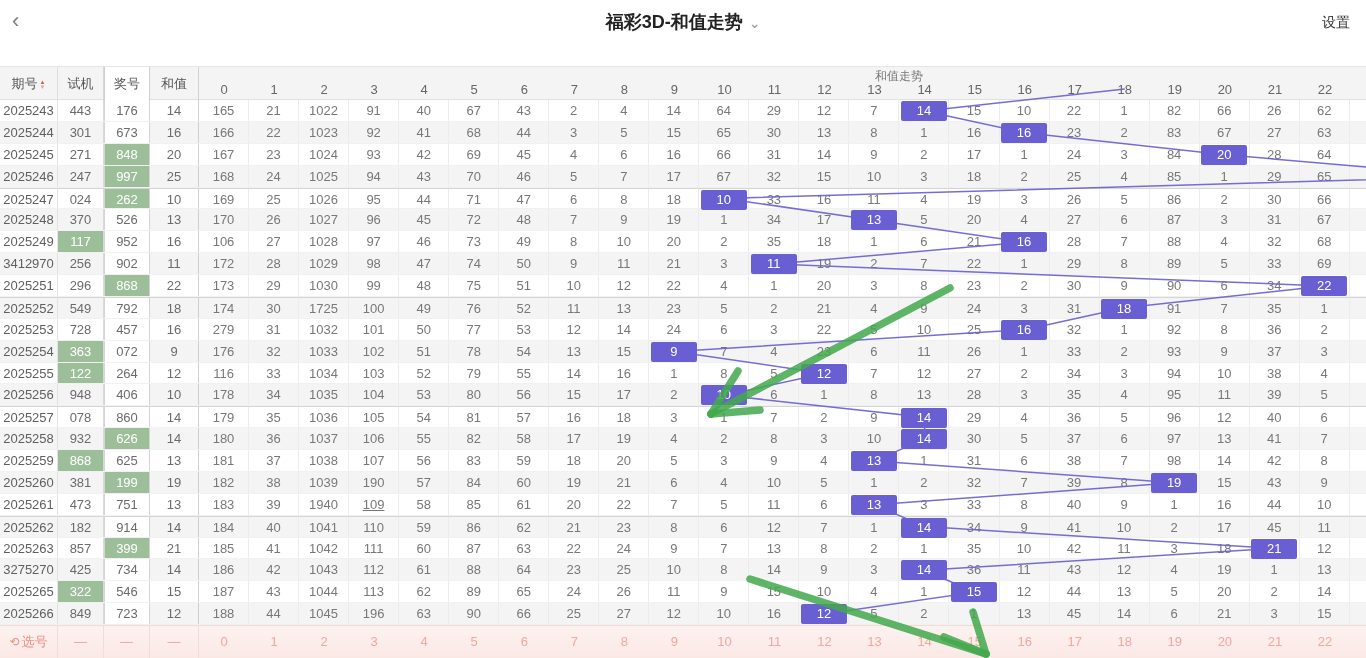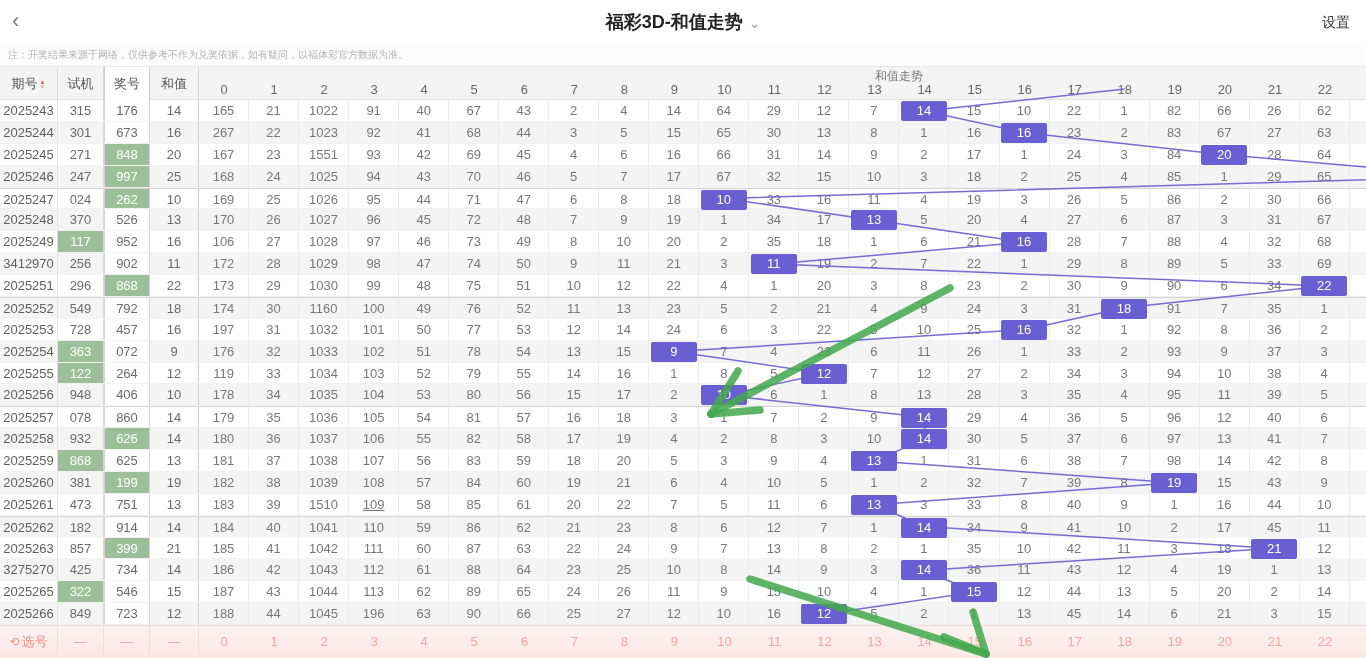--- a/index.html
+++ b/index.html
@@ -67,21 +67,20 @@
 <div id="app">
 
   <div id="topbar">
     <span id="back">‹</span>
     <div id="titlewrap">
       <span id="title">福彩3D-和值走势</span><span id="titlechev">⌄</span>
     </div>
     <span id="settings">设置</span>
   </div>
 
-  <div id="note">注：开奖结果来源于网络，仅供参考不作为兑奖依据，如有疑问，以福体彩官方数据为准。</div>
 
   <div id="thead">
     <div class="hcell" id="h-issue"><span>期号</span><span id="sorticon"><span class="up">▲</span><span class="dn">▼</span></span></div>
     <div class="hcell" id="h-shiji">试机</div>
     <div class="hcell" id="h-prize">奖号</div>
     <div class="hcell" id="h-sum">和值</div>
     <div id="span-header">和值走势</div>
     <div id="trend-head-nums">
         <div class="thnum" style="left: 199px; width: 50.0435px;">0</div>
         <div class="thnum" style="left: 249.043px; width: 50.0435px;">1</div>
@@ -105,21 +104,21 @@
         <div class="thnum" style="left: 1149.83px; width: 50.0435px;">19</div>
         <div class="thnum" style="left: 1199.87px; width: 50.0435px;">20</div>
         <div class="thnum" style="left: 1249.91px; width: 50.0435px;">21</div>
         <div class="thnum" style="left: 1299.96px; width: 50.0435px;">22</div>
       </div>
   </div>
 
   <div id="tbody">
       <div class="row">
         <div class="cell c-issue">2025243</div>
-        <div class="cell c-shiji">315</div>
+        <div class="cell c-shiji">443</div>
         <div class="cell c-prize">176</div>
         <div class="cell c-sum">14</div>
         <div class="cell c-trend" style="width: 50.0435px;">165</div>
         <div class="cell c-trend" style="width: 50.0435px;">21</div>
         <div class="cell c-trend" style="width: 50.0435px;">1022</div>
         <div class="cell c-trend" style="width: 50.0435px;">91</div>
         <div class="cell c-trend" style="width: 50.0435px;">40</div>
         <div class="cell c-trend" style="width: 50.0435px;">67</div>
         <div class="cell c-trend" style="width: 50.0435px;">43</div>
         <div class="cell c-trend" style="width: 50.0435px;">2</div>
@@ -138,21 +137,21 @@
         <div class="cell c-trend" style="width: 50.0435px;">66</div>
         <div class="cell c-trend" style="width: 50.0435px;">26</div>
         <div class="cell c-trend" style="width: 50.0435px;">62</div>
         <div class="cell c-sliver"></div>
       </div>
       <div class="row alt">
         <div class="cell c-issue">2025244</div>
         <div class="cell c-shiji">301</div>
         <div class="cell c-prize">673</div>
         <div class="cell c-sum">16</div>
-        <div class="cell c-trend" style="width: 50.0435px;">267</div>
+        <div class="cell c-trend" style="width: 50.0435px;">166</div>
         <div class="cell c-trend" style="width: 50.0435px;">22</div>
         <div class="cell c-trend" style="width: 50.0435px;">1023</div>
         <div class="cell c-trend" style="width: 50.0435px;">92</div>
         <div class="cell c-trend" style="width: 50.0435px;">41</div>
         <div class="cell c-trend" style="width: 50.0435px;">68</div>
         <div class="cell c-trend" style="width: 50.0435px;">44</div>
         <div class="cell c-trend" style="width: 50.0435px;">3</div>
         <div class="cell c-trend" style="width: 50.0435px;">5</div>
         <div class="cell c-trend" style="width: 50.0435px;">15</div>
         <div class="cell c-trend" style="width: 50.0435px;">65</div>
@@ -170,21 +169,21 @@
         <div class="cell c-trend" style="width: 50.0435px;">63</div>
         <div class="cell c-sliver"></div>
       </div>
       <div class="row">
         <div class="cell c-issue">2025245</div>
         <div class="cell c-shiji">271</div>
         <div class="cell c-prize green">848</div>
         <div class="cell c-sum">20</div>
         <div class="cell c-trend" style="width: 50.0435px;">167</div>
         <div class="cell c-trend" style="width: 50.0435px;">23</div>
-        <div class="cell c-trend" style="width: 50.0435px;">1551</div>
+        <div class="cell c-trend" style="width: 50.0435px;">1024</div>
         <div class="cell c-trend" style="width: 50.0435px;">93</div>
         <div class="cell c-trend" style="width: 50.0435px;">42</div>
         <div class="cell c-trend" style="width: 50.0435px;">69</div>
         <div class="cell c-trend" style="width: 50.0435px;">45</div>
         <div class="cell c-trend" style="width: 50.0435px;">4</div>
         <div class="cell c-trend" style="width: 50.0435px;">6</div>
         <div class="cell c-trend" style="width: 50.0435px;">16</div>
         <div class="cell c-trend" style="width: 50.0435px;">66</div>
         <div class="cell c-trend" style="width: 50.0435px;">31</div>
         <div class="cell c-trend" style="width: 50.0435px;">14</div>
@@ -380,21 +379,21 @@
         <div class="cell c-trend" style="width: 50.0435px;"><span class="hitbox">22</span></div>
         <div class="cell c-sliver"></div>
       </div>
       <div class="row alt sep">
         <div class="cell c-issue">2025252</div>
         <div class="cell c-shiji">549</div>
         <div class="cell c-prize">792</div>
         <div class="cell c-sum">18</div>
         <div class="cell c-trend" style="width: 50.0435px;">174</div>
         <div class="cell c-trend" style="width: 50.0435px;">30</div>
-        <div class="cell c-trend" style="width: 50.0435px;">1160</div>
+        <div class="cell c-trend" style="width: 50.0435px;">1725</div>
         <div class="cell c-trend" style="width: 50.0435px;">100</div>
         <div class="cell c-trend" style="width: 50.0435px;">49</div>
         <div class="cell c-trend" style="width: 50.0435px;">76</div>
         <div class="cell c-trend" style="width: 50.0435px;">52</div>
         <div class="cell c-trend" style="width: 50.0435px;">11</div>
         <div class="cell c-trend" style="width: 50.0435px;">13</div>
         <div class="cell c-trend" style="width: 50.0435px;">23</div>
         <div class="cell c-trend" style="width: 50.0435px;">5</div>
         <div class="cell c-trend" style="width: 50.0435px;">2</div>
         <div class="cell c-trend" style="width: 50.0435px;">21</div>
@@ -408,21 +407,21 @@
         <div class="cell c-trend" style="width: 50.0435px;">7</div>
         <div class="cell c-trend" style="width: 50.0435px;">35</div>
         <div class="cell c-trend" style="width: 50.0435px;">1</div>
         <div class="cell c-sliver"></div>
       </div>
       <div class="row">
         <div class="cell c-issue">2025253</div>
         <div class="cell c-shiji">728</div>
         <div class="cell c-prize">457</div>
         <div class="cell c-sum">16</div>
-        <div class="cell c-trend" style="width: 50.0435px;">197</div>
+        <div class="cell c-trend" style="width: 50.0435px;">279</div>
         <div class="cell c-trend" style="width: 50.0435px;">31</div>
         <div class="cell c-trend" style="width: 50.0435px;">1032</div>
         <div class="cell c-trend" style="width: 50.0435px;">101</div>
         <div class="cell c-trend" style="width: 50.0435px;">50</div>
         <div class="cell c-trend" style="width: 50.0435px;">77</div>
         <div class="cell c-trend" style="width: 50.0435px;">53</div>
         <div class="cell c-trend" style="width: 50.0435px;">12</div>
         <div class="cell c-trend" style="width: 50.0435px;">14</div>
         <div class="cell c-trend" style="width: 50.0435px;">24</div>
         <div class="cell c-trend" style="width: 50.0435px;">6</div>
@@ -468,21 +467,21 @@
         <div class="cell c-trend" style="width: 50.0435px;">9</div>
         <div class="cell c-trend" style="width: 50.0435px;">37</div>
         <div class="cell c-trend" style="width: 50.0435px;">3</div>
         <div class="cell c-sliver"></div>
       </div>
       <div class="row">
         <div class="cell c-issue">2025255</div>
         <div class="cell c-shiji green">122</div>
         <div class="cell c-prize">264</div>
         <div class="cell c-sum">12</div>
-        <div class="cell c-trend" style="width: 50.0435px;">119</div>
+        <div class="cell c-trend" style="width: 50.0435px;">116</div>
         <div class="cell c-trend" style="width: 50.0435px;">33</div>
         <div class="cell c-trend" style="width: 50.0435px;">1034</div>
         <div class="cell c-trend" style="width: 50.0435px;">103</div>
         <div class="cell c-trend" style="width: 50.0435px;">52</div>
         <div class="cell c-trend" style="width: 50.0435px;">79</div>
         <div class="cell c-trend" style="width: 50.0435px;">55</div>
         <div class="cell c-trend" style="width: 50.0435px;">14</div>
         <div class="cell c-trend" style="width: 50.0435px;">16</div>
         <div class="cell c-trend" style="width: 50.0435px;">1</div>
         <div class="cell c-trend" style="width: 50.0435px;">8</div>
@@ -621,21 +620,21 @@
         <div class="cell c-sliver"></div>
       </div>
       <div class="row alt">
         <div class="cell c-issue">2025260</div>
         <div class="cell c-shiji">381</div>
         <div class="cell c-prize green">199</div>
         <div class="cell c-sum">19</div>
         <div class="cell c-trend" style="width: 50.0435px;">182</div>
         <div class="cell c-trend" style="width: 50.0435px;">38</div>
         <div class="cell c-trend" style="width: 50.0435px;">1039</div>
-        <div class="cell c-trend" style="width: 50.0435px;">108</div>
+        <div class="cell c-trend" style="width: 50.0435px;">190</div>
         <div class="cell c-trend" style="width: 50.0435px;">57</div>
         <div class="cell c-trend" style="width: 50.0435px;">84</div>
         <div class="cell c-trend" style="width: 50.0435px;">60</div>
         <div class="cell c-trend" style="width: 50.0435px;">19</div>
         <div class="cell c-trend" style="width: 50.0435px;">21</div>
         <div class="cell c-trend" style="width: 50.0435px;">6</div>
         <div class="cell c-trend" style="width: 50.0435px;">4</div>
         <div class="cell c-trend" style="width: 50.0435px;">10</div>
         <div class="cell c-trend" style="width: 50.0435px;">5</div>
         <div class="cell c-trend" style="width: 50.0435px;">1</div>
@@ -650,21 +649,21 @@
         <div class="cell c-trend" style="width: 50.0435px;">9</div>
         <div class="cell c-sliver"></div>
       </div>
       <div class="row">
         <div class="cell c-issue">2025261</div>
         <div class="cell c-shiji">473</div>
         <div class="cell c-prize">751</div>
         <div class="cell c-sum">13</div>
         <div class="cell c-trend" style="width: 50.0435px;">183</div>
         <div class="cell c-trend" style="width: 50.0435px;">39</div>
-        <div class="cell c-trend" style="width: 50.0435px;">1510</div>
+        <div class="cell c-trend" style="width: 50.0435px;">1940</div>
         <div class="cell c-trend" style="width: 50.0435px; text-decoration: underline;">109</div>
         <div class="cell c-trend" style="width: 50.0435px;">58</div>
         <div class="cell c-trend" style="width: 50.0435px;">85</div>
         <div class="cell c-trend" style="width: 50.0435px;">61</div>
         <div class="cell c-trend" style="width: 50.0435px;">20</div>
         <div class="cell c-trend" style="width: 50.0435px;">22</div>
         <div class="cell c-trend" style="width: 50.0435px;">7</div>
         <div class="cell c-trend" style="width: 50.0435px;">5</div>
         <div class="cell c-trend" style="width: 50.0435px;">11</div>
         <div class="cell c-trend" style="width: 50.0435px;">6</div>

